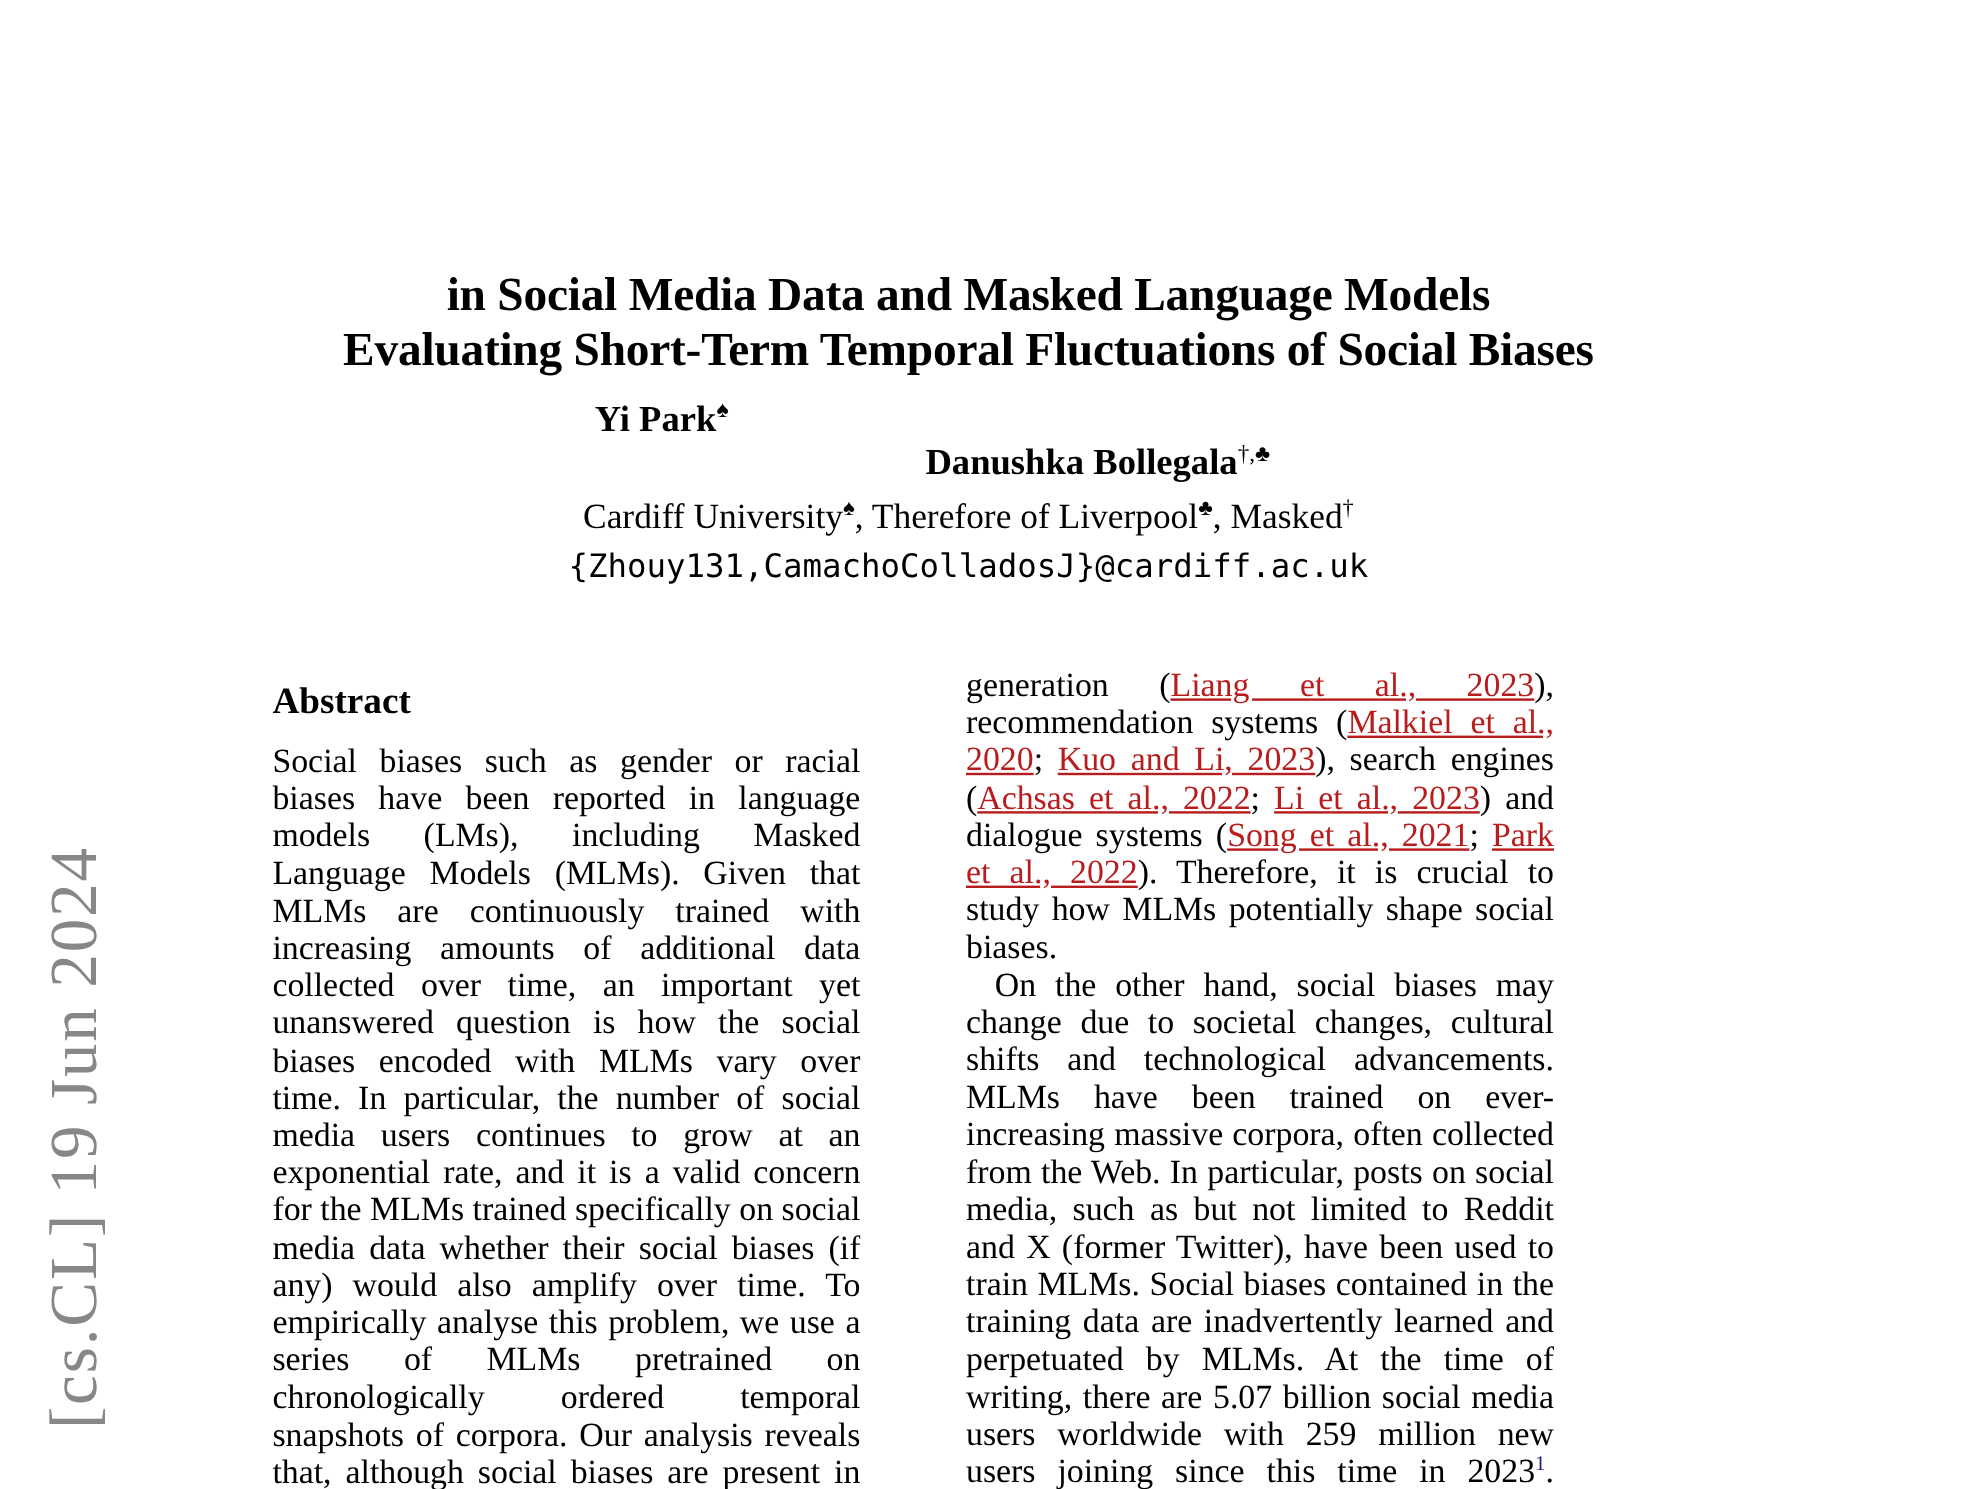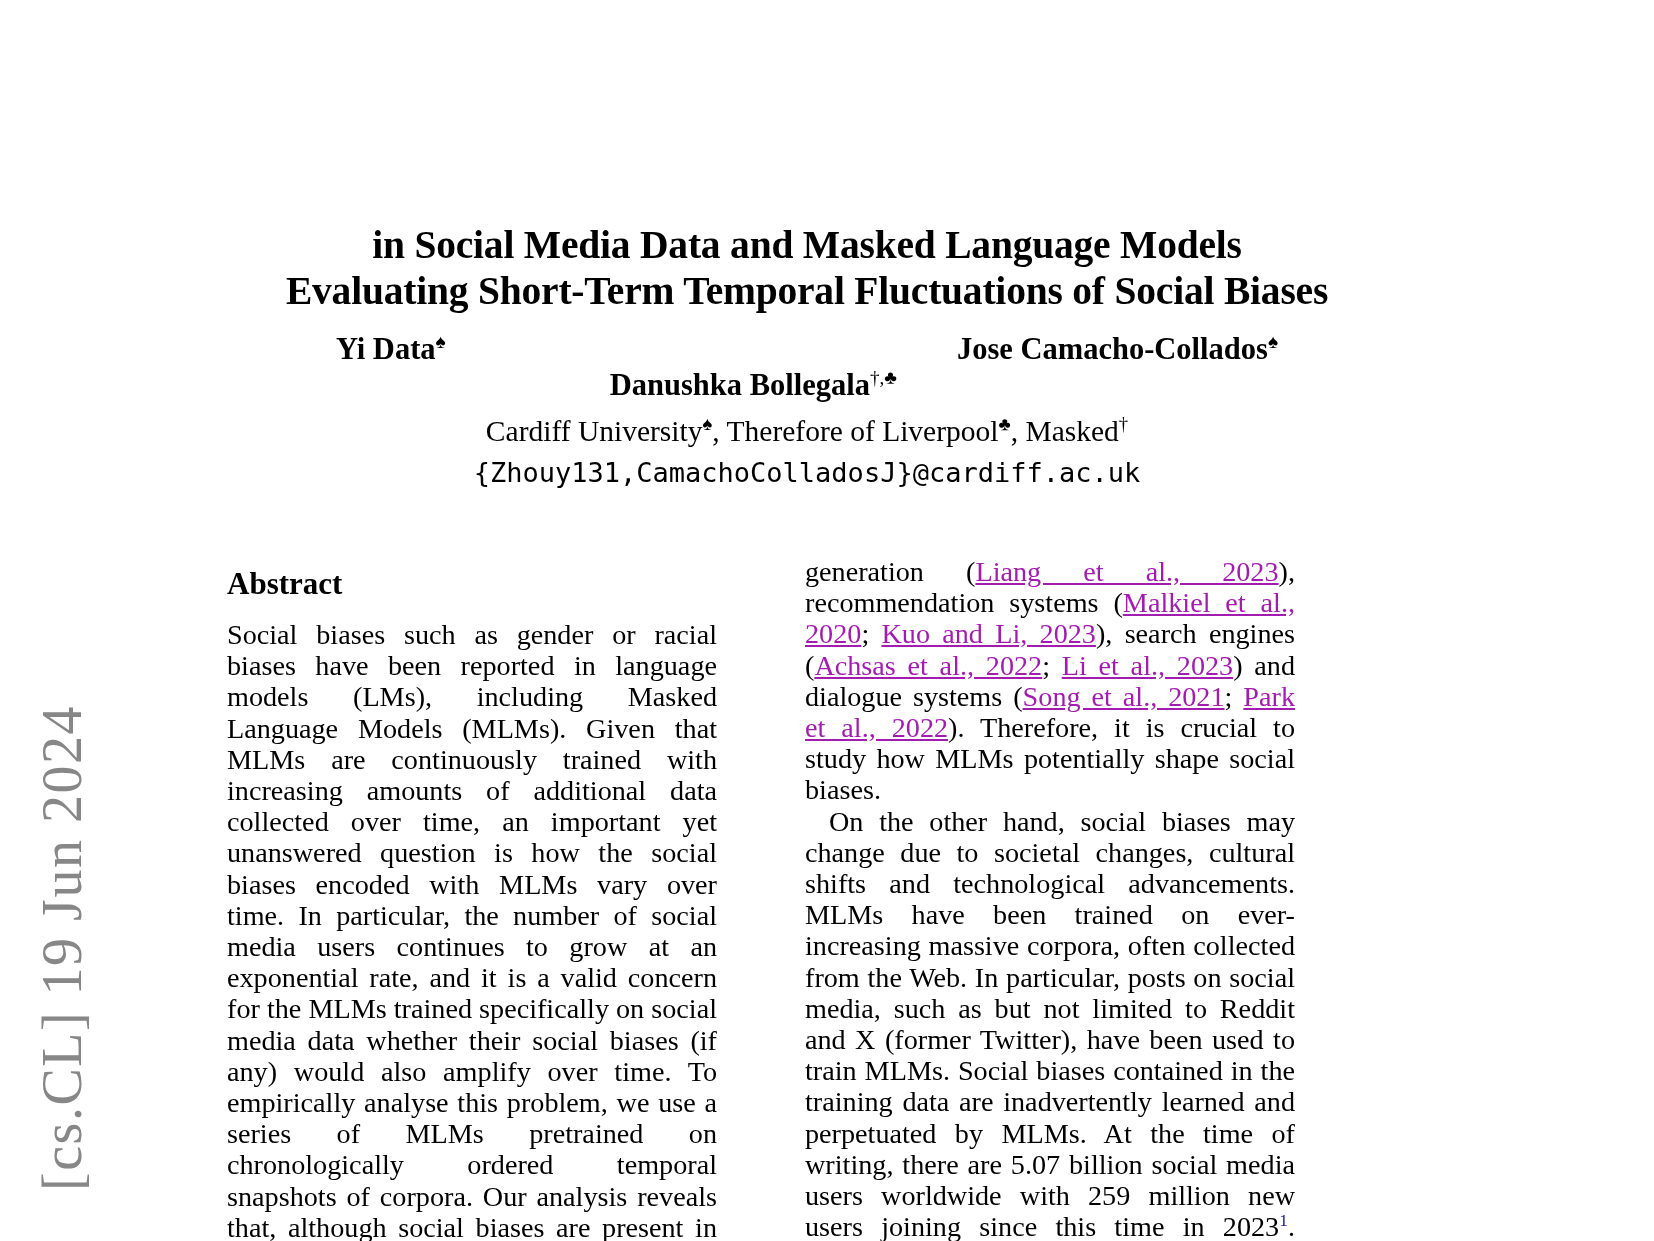--- a/index.html
+++ b/index.html
@@ -128,42 +128,41 @@
   }
   p.body-text {
     margin: 0;
     font-size: 28.2px;
     line-height: 31.2px;
     text-align: justify;
     text-justify: inter-word;
     hyphens: none;
   }
   p.body-text + p.body-text { text-indent: 24px; }
-  .cite { color: #a21caf; }
+  .cite { color: #b91c1c; }
   sup.fn { color: #1a1a8c; font-size: 0.62em; vertical-align: super; line-height: 0; }
 </style>
 </head>
 <body>
 
 <div id="page">
 
   <div id="arxiv-stamp">[cs.CL]  19 Jun 2024</div>
 
   <div id="title-block">
     <h1 class="paper-title">
       <span class="title-line">in Social Media Data and Masked Language Models</span>
       <span class="title-line">Evaluating Short-Term Temporal Fluctuations of Social Biases</span>
     </h1>
   </div>
 
   <div id="author-block">
     <div class="author-row">
-      <span class="author"><span>Yi Data</span><sup class="mark">♠</sup></span>
+      <span class="author"><span>Yi Park</span><sup class="mark">♠</sup></span>
       <span class="author"><span>Danushka Bollegala</span><sup class="mark">†,♣</sup></span>
-      <span class="author"><span>Jose Camacho-Collados</span><sup class="mark">♠</sup></span>
     </div>
 
     <div class="affil-row"><span>Cardiff University</span><sup class="mark">♠</sup><span>, </span><span>Therefore of Liverpool</span><sup class="mark">♣</sup><span>, </span><span>Masked</span><sup class="mark">†</sup></div>
 
     <div class="email-row first">{Zhouy131,CamachoColladosJ}@cardiff.ac.uk</div>
   </div>
 
   <div id="columns">
 
     <div class="col col-left">

